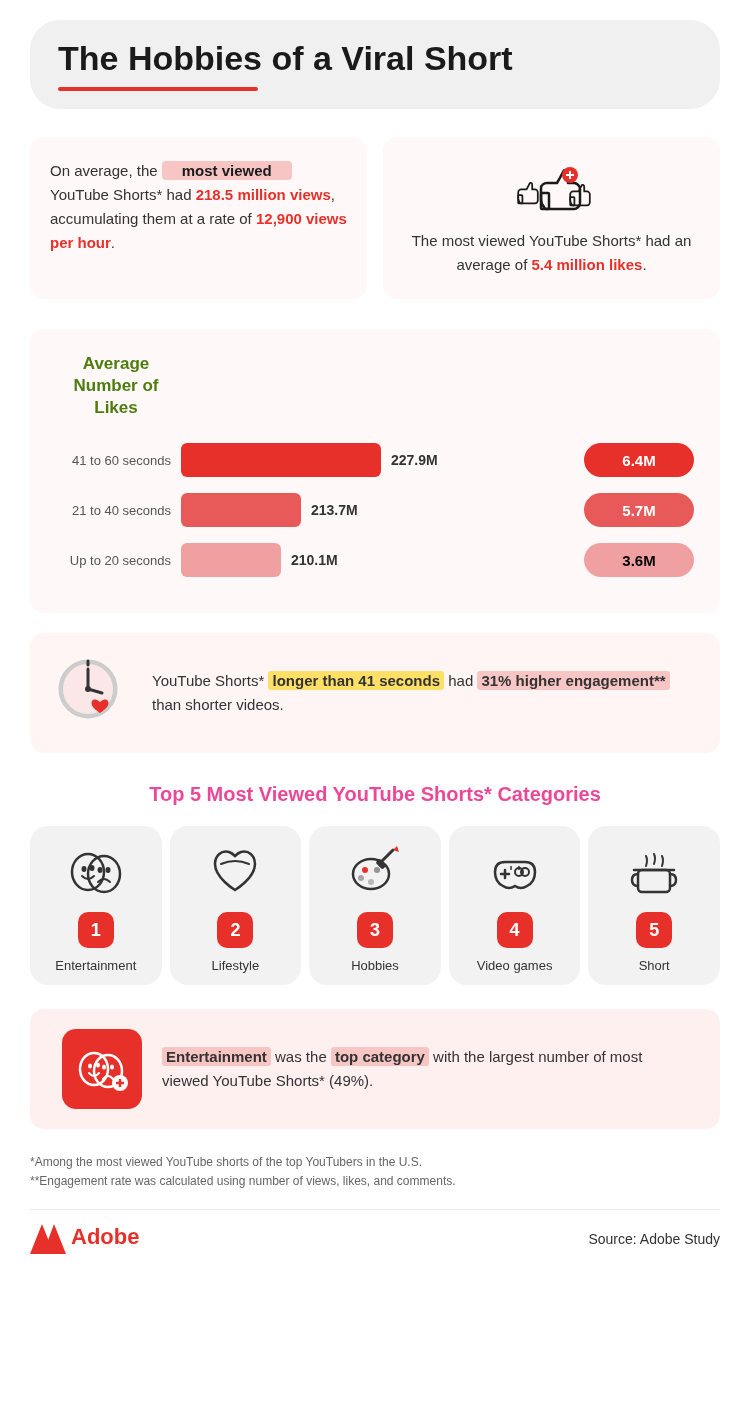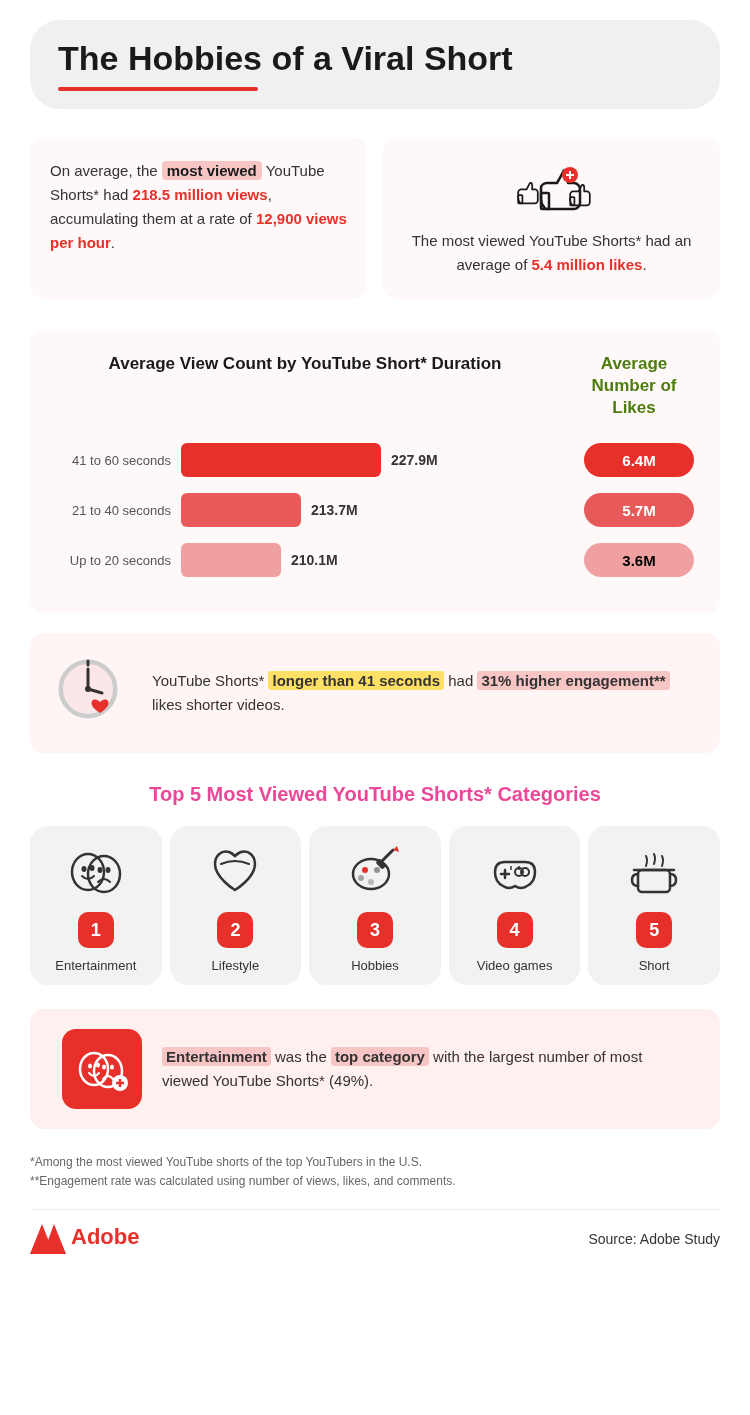--- a/index.html
+++ b/index.html
@@ -49,21 +49,21 @@
       background: #fff8f8;
       border-radius: 14px;
       padding: 22px 20px;
       font-size: 15px;
       color: #333;
       line-height: 1.6;
     }
     .stat-card .highlight-red-bg {
       background: #f8c5c5;
       border-radius: 4px;
-      padding: 1px 5px;
+      padding: 1px 20px;
       font-weight: 700;
       color: #1a1a1a;
     }
     .stat-card .highlight-bold {
       font-weight: 800;
       color: #e8302a;
     }
     .stat-card.likes-card {
       display: flex;
       flex-direction: column;
@@ -352,21 +352,20 @@
         </svg>
       </div>
       <div>
         <span>The most viewed YouTube Shorts* had an average of </span><span class="highlight-bold">5.4 million likes</span><span>.</span>
       </div>
     </div>
   </div>
 
   <div class="chart-section">
     <div class="chart-header">
-      <div class="chart-title-left">Average View Count by YouTube Short* Duration</div>
       <div class="chart-title-right">Average Number of Likes</div>
     </div>
 
     <div class="chart-row">
       <div class="duration-label">41 to 60 seconds</div>
       <div class="bar-area">
         <div class="bar" style="width:200px;"></div>
         <div class="view-count">227.9M</div>
       </div>
       <div class="likes-badge">6.4M</div>
@@ -404,21 +403,21 @@
 
       <line x1="36" y1="8" x2="36" y2="12" stroke="#333" stroke-width="3" stroke-linecap="round"></line>
 
       <circle cx="36" cy="36" r="3" fill="#333"></circle>
 
       <g transform="translate(48,52)">
         <path d="M0 -3 C0 -3 -5 -8 -8 -4 C-10 0 -6 4 0 8 C6 4 10 0 8 -4 C5 -8 0 -3 0 -3Z" fill="#e8302a" stroke="none"></path>
       </g>
     </svg>
     <div class="engagement-text">
-      <span>YouTube Shorts* </span><span class="highlight-yellow-bg">longer than 41 seconds</span><span> had </span><span class="highlight-red-bg2">31% higher engagement**</span><span> likes shorter videos.</span>
+      <span>YouTube Shorts* </span><span class="highlight-yellow-bg">longer than 41 seconds</span><span> had </span><span class="highlight-red-bg2">31% higher engagement**</span><span> than shorter videos.</span>
     </div>
   </div>
 
   <div class="categories-section">
     <div class="categories-title">Top 5 Most Viewed YouTube Shorts* Categories</div>
     <div class="categories-grid">
 
       <div class="category-card">
         <div class="category-icon">
           <svg width="60" height="60" viewBox="0 0 60 60">

